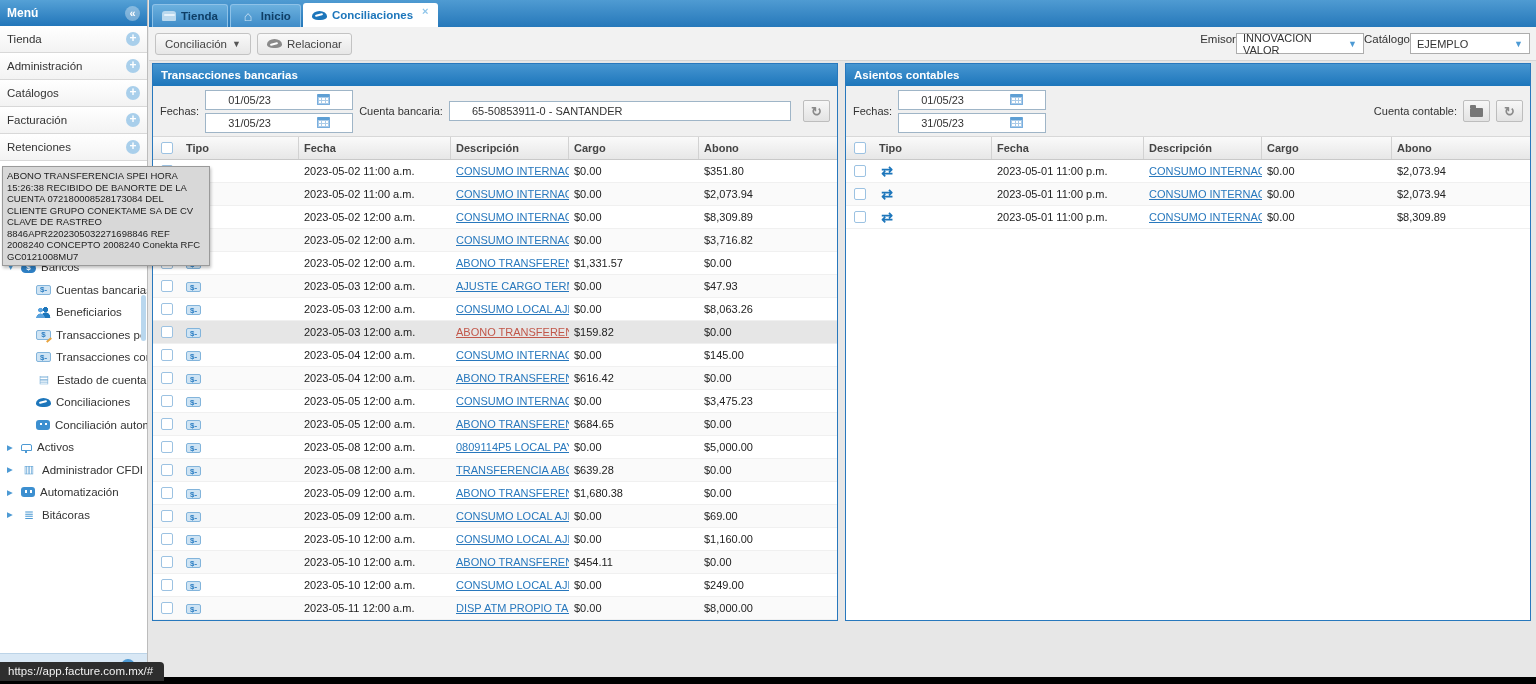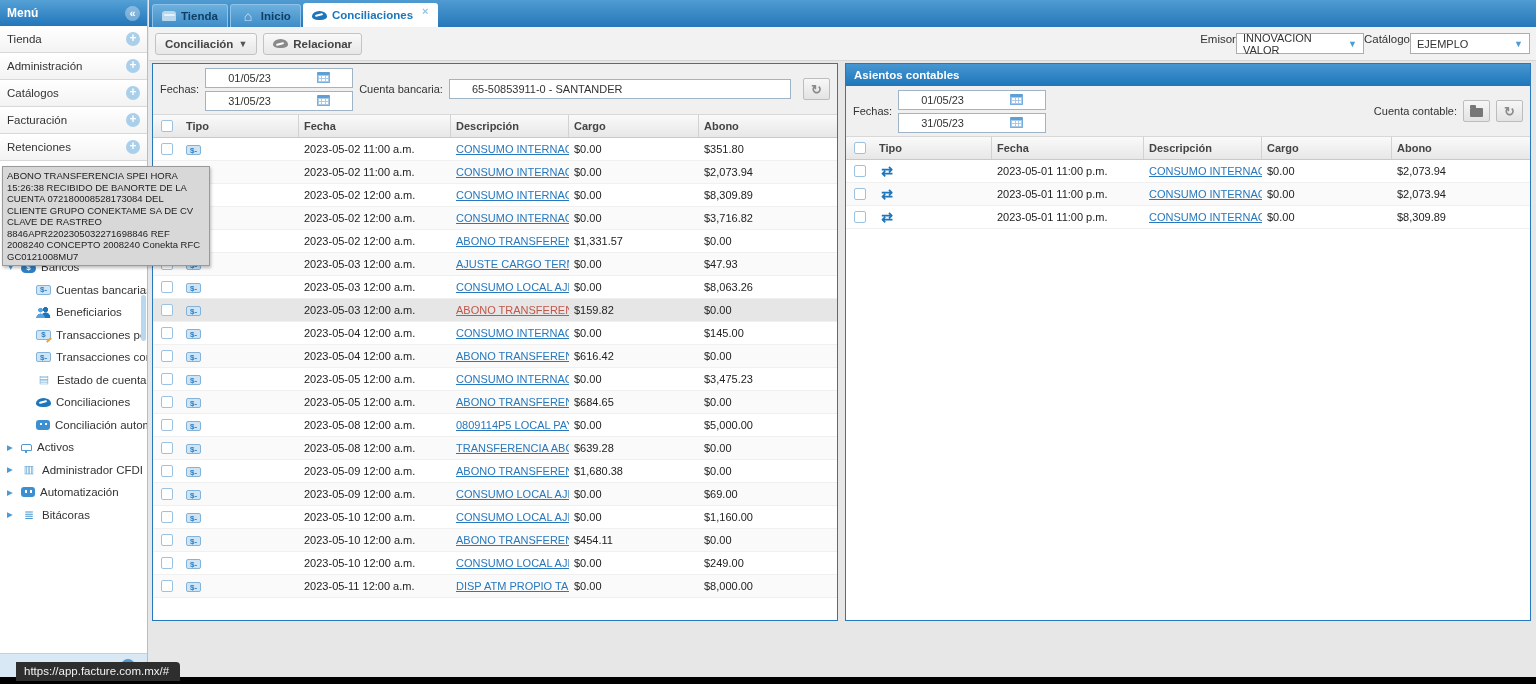--- a/index.html
+++ b/index.html
@@ -63,37 +63,37 @@
   .i-store-icon { background:#b9d8ee; width:14px; height:10px; border-radius:3px 3px 1px 1px; position:relative; }
   .i-store-icon::after { content:""; position:absolute; top:2.5px; left:1.5px; right:1.5px; height:2px;
              background:#e6f2fb; border-radius:1px; }
   .i-home-icon::before { content:"⌂"; color:#cfe6f7; font-size:14px; font-weight:bold; }
   .i-arrows-icon::before { content:"⇄"; color:#1d76bb; font-size:14px; font-weight:bold; }
 
   
   .tooltip { position:absolute; left:2px; top:166px; width:208px; z-index:40; background:#d8d8d8;
              border:1px solid #9a9a9a; color:#222; font-size:9.5px; line-height:11.5px; padding:3px 4px;
              box-shadow:1px 2px 3px rgba(0,0,0,.25); }
-  .statusbar { position:absolute; left:16px; bottom:3px; z-index:50; background:#2e2e2e; color:#f2f2f2;
+  .statusbar { position:absolute; left:0; bottom:3px; z-index:50; background:#2e2e2e; color:#f2f2f2;
              font-size:11.5px; padding:3px 11px 4px 8px; border-radius:0 4px 0 0; }
 
   
   .main { position:absolute; left:149px; top:0; width:1387px; height:677px; display:flex; flex-direction:column; }
   .tabbar { height:27px; background:linear-gradient(#4f9bd2,#2678ba); display:flex; align-items:flex-end;
              padding-left:3px; gap:2px; flex:none; }
   .tab { height:23px; display:flex; align-items:center; gap:5px; padding:0 9px; border-radius:3px 3px 0 0;
              font-size:11.5px; font-weight:bold; }
   .tab.inactive { background:linear-gradient(#6bb0de,#3f8cc8); border:1px solid #8ec2e8; border-bottom:none; color:#0e3e66; }
   .tab.active { background:#fff; color:#1d76bb; height:24px; }
   .tab-close { color:#8fc5ea; font-size:11px; font-weight:bold; align-self:flex-start; margin:2px 0 0 4px; }
 
   .toolbar { height:34px; background:#f2f2f2; border-bottom:1px solid #d6d6d6; display:flex; align-items:center;
              padding:0 6px; gap:6px; flex:none; }
   .btn-gray { height:22px; background:linear-gradient(#f9f9f9,#e7e7e7); border:1px solid #c3c3c3; border-radius:3px;
-             color:#444; font-size:11.5px; padding:0 9px; display:flex; align-items:center; gap:5px;font-weight:bold; }
+             color:#444; font-size:11.5px; padding:0 9px; display:flex; align-items:center; gap:5px; }
   .btn-gray .i-handshake-icon { background:#8a8a8a; }
   .caret { color:#4d9ad4; font-size:9px; }
   .caret.dark { color:#555; }
   .tb-right { margin-left:auto; display:flex; align-items:flex-start; font-size:11.5px; color:#333; }
   .select { height:21px; background:#fff; border:1px solid #adadad; border-radius:0; display:flex;
              align-items:center; justify-content:space-between; padding:0 6px; font-size:11px; color:#333; }
   .sel-emisor { width:128px; } .sel-catalogo { width:120px; }
 
   .panels { height:560px; display:flex; gap:7px; padding:2px 5px 0 3px; flex:none; }
   .panel { flex:1; min-width:0; border:1px solid #2878bd; background:#fff; display:flex; flex-direction:column; }
@@ -295,20 +295,21 @@
         <div class="select sel-catalogo">
           <span>EJEMPLO</span>
           <span class="caret">▼</span>
         </div>
       </div>
     </div>
 
     <div class="panels">
 
       <section class="panel">
+        <div class="panel-header">Transacciones bancarias</div>
         <div class="filter">
           <span>Fechas:</span>
           <div class="dates">
             <div class="ibox date">
               <span class="val">01/05/23</span>
               <span class="cal-icon"></span>
             </div>
             <div class="ibox date">
               <span class="val">31/05/23</span>
               <span class="cal-icon"></span>

